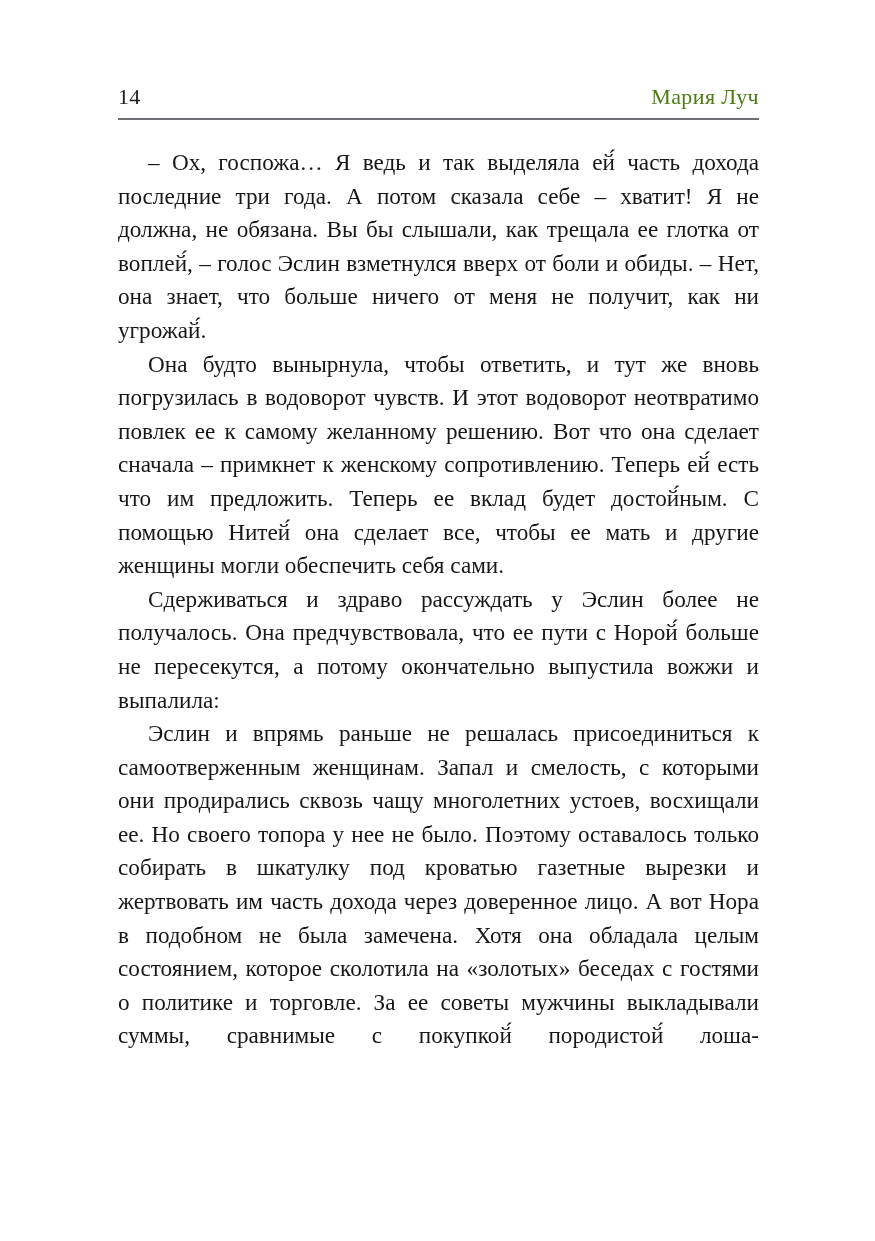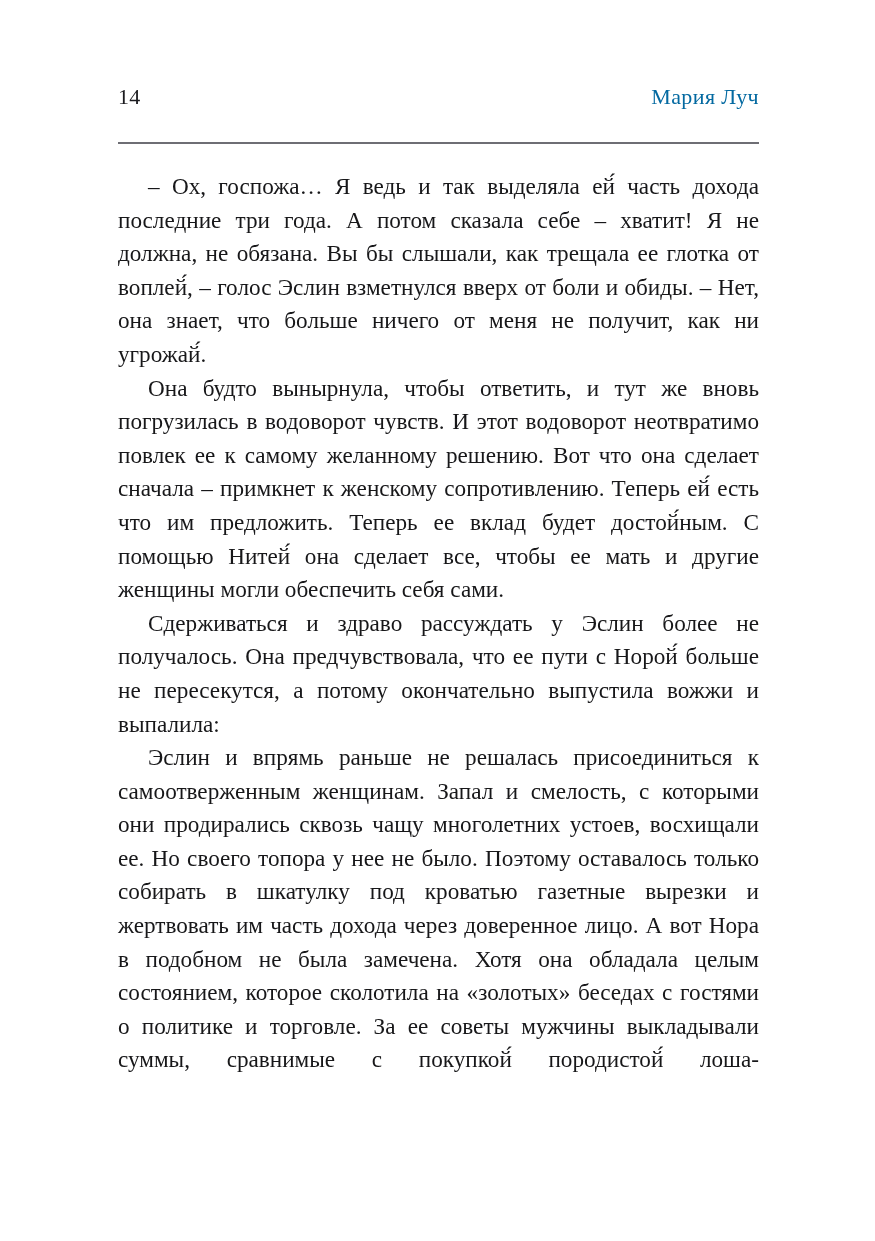--- a/index.html
+++ b/index.html
@@ -28,39 +28,39 @@
   .content {
     position: absolute;
     left: 118px;
     top: 0;
     width: 641px;
   }
 
   
   .running-head {
     display: flex;
-    align-items: flex-start;
+    align-items: flex-end;
     justify-content: space-between;
     height: 46px;
-    padding-top: 86px;
+    padding-top: 62px;
     box-sizing: content-box;
   }
 
   .folio {
     font-size: 22px;
     line-height: 1;
     letter-spacing: 0.2px;
     color: #1b1b1f;
   }
 
   .book-author {
     font-size: 22px;
     line-height: 1;
     letter-spacing: 0.4px;
-    color: #0369a1;
+    color: #4d7c0f;
   }
 
   .head-rule {
     margin-top: 10px;
     width: 641px;
     height: 2px;
     background: #6e6e74;
   }
 
   

